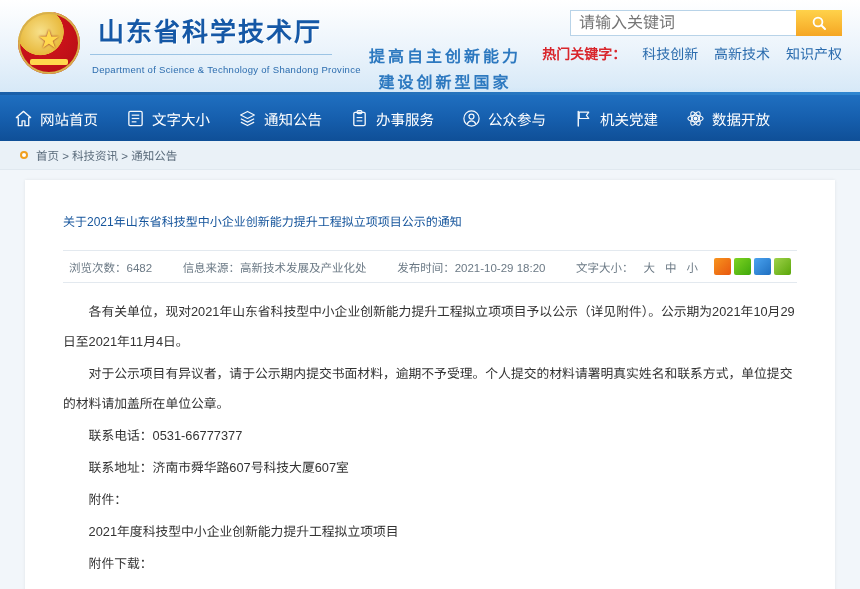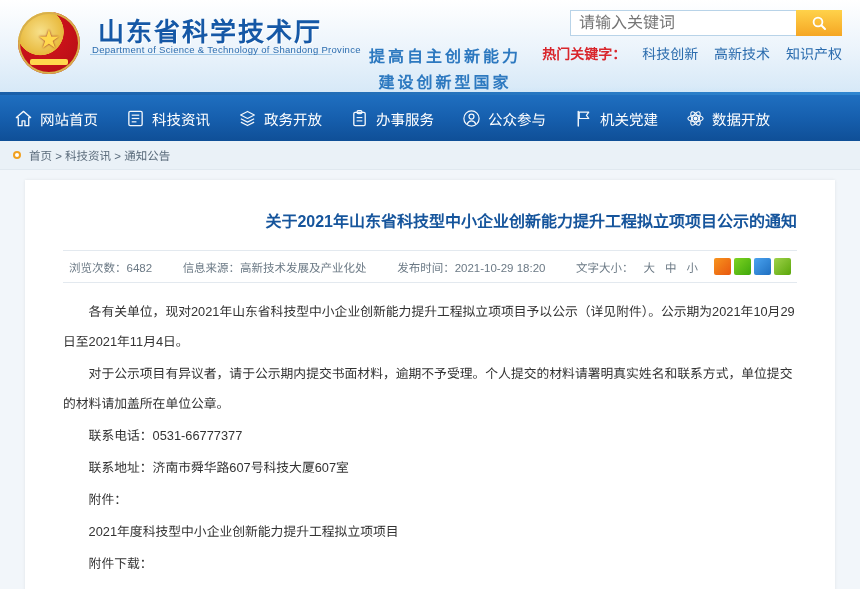--- a/index.html
+++ b/index.html
@@ -79,21 +79,21 @@
     font-size: 26px;
     letter-spacing: 2px;
     color: #1558a6;
     text-shadow: 1px 1px 0 #ffffff;
     white-space: nowrap;
     margin-left: 8px;
   }
   .title-en {
     position: absolute;
     left: 92px;
-    top: 44px;
+    top: 64px;
     font-size: 9.5px;
     color: #2b6cae;
     letter-spacing: .3px;
     white-space: nowrap;
   }
   .title-rule {
     position: absolute;
     left: 90px;
     top: 54px;
     width: 242px;
@@ -189,21 +189,21 @@
     opacity: .95;
   }
   .nav-ico svg { display: block; }
 
   
   .crumb-bar {
     height: 28px;
     background: #eaf1f7;
     display: flex;
     align-items: center;
-    padding-left: 13px;
+    padding-left: 20px;
     font-size: 11.5px;
     color: #5a6b7b;
     border-bottom: 1px solid #e0e8ef;
   }
   .crumb-dot {
     width: 8px; height: 8px;
     border-radius: 50%;
     border: 2px solid #f0a020;
     margin-right: 8px;
     box-sizing: border-box;
@@ -213,23 +213,23 @@
   
   .card {
     margin: 10px 25px 0 25px;
     background: #ffffff;
     min-height: 410px;
     box-shadow: 0 0 3px rgba(0,0,0,.08);
     padding: 22px 38px 18px 38px;
     box-sizing: border-box;
   }
   .art-title {
-    text-align: right;
-    font-size: 16px;
-    font-weight: bold;
+    text-align: left;
+    font-size: 12px;
+    font-weight: normal;
     color: #16559c;
     line-height: 28px;
     padding: 6px 0 14px 0;
   }
   .meta {
     display: flex;
     align-items: center;
     justify-content: space-between;
     border-top: 1px solid #e3e9ef;
     border-bottom: 1px solid #e3e9ef;
@@ -320,32 +320,32 @@
 
     <div class="nav-item">
       <span class="nav-ico">
         <svg width="19" height="19" viewBox="0 0 20 20">
             <rect x="3" y="2.5" width="14" height="15" rx="1.5" fill="none" stroke="#fff" stroke-width="1.4"></rect>
             <line x1="6" y1="6.5" x2="14" y2="6.5" stroke="#fff" stroke-width="1.3"></line>
             <line x1="6" y1="10" x2="14" y2="10" stroke="#fff" stroke-width="1.3"></line>
             <line x1="6" y1="13.5" x2="11" y2="13.5" stroke="#fff" stroke-width="1.3"></line>
           </svg>
       </span>
-      <span>科技资讯</span>
+      <span>文字大小</span>
     </div>
 
     <div class="nav-item">
       <span class="nav-ico">
         <svg width="19" height="19" viewBox="0 0 20 20">
             <path d="M10 2.6 2.8 6.3 10 10l7.2-3.7z" fill="none" stroke="#fff" stroke-width="1.3" stroke-linejoin="round"></path>
             <path d="M3 10.2 10 13.8l7-3.6" fill="none" stroke="#fff" stroke-width="1.3" stroke-linejoin="round"></path>
             <path d="M3 13.8 10 17.4l7-3.6" fill="none" stroke="#fff" stroke-width="1.3" stroke-linejoin="round"></path>
           </svg>
       </span>
-      <span>政务开放</span>
+      <span>通知公告</span>
     </div>
 
     <div class="nav-item">
       <span class="nav-ico">
         <svg width="19" height="19" viewBox="0 0 20 20">
             <rect x="4" y="3.5" width="12" height="14" rx="1.4" fill="none" stroke="#fff" stroke-width="1.4"></rect>
             <rect x="7.5" y="1.8" width="5" height="3" rx="1" fill="none" stroke="#fff" stroke-width="1.3"></rect>
             <line x1="7" y1="9" x2="13" y2="9" stroke="#fff" stroke-width="1.2"></line>
             <line x1="7" y1="12.5" x2="13" y2="12.5" stroke="#fff" stroke-width="1.2"></line>
           </svg>

